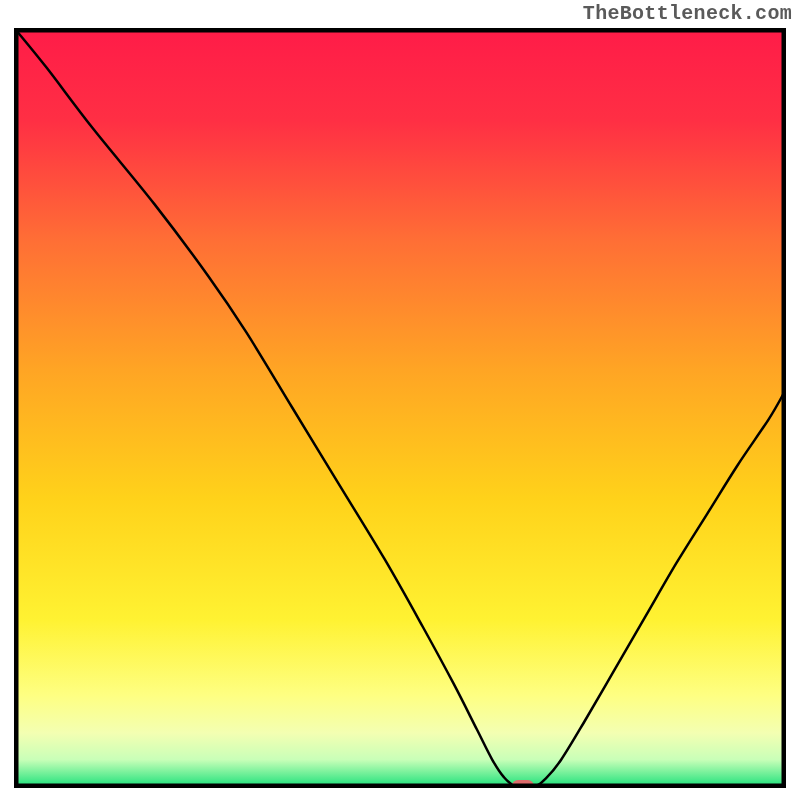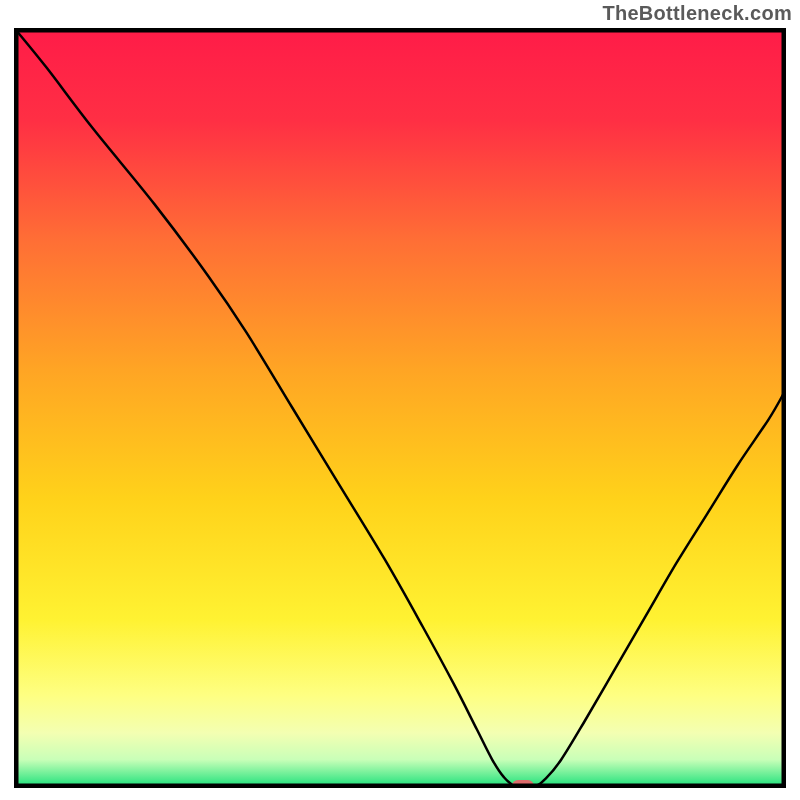--- a/index.html
+++ b/index.html
@@ -16,20 +16,21 @@
     height: 800px;
   }
   .attribution {
     position: absolute;
     top: 2px;
     right: 8px;
     font-size: 20px;
     font-weight: 600;
     color: #5a5a5a;
     letter-spacing: 0.3px;
+    font-family: Liberation Mono, monospace;
   }
   .plot {
     position: absolute;
     left: 14px;
     top: 28px;
     width: 772px;
     height: 760px;
   }
   svg {
     display: block;

